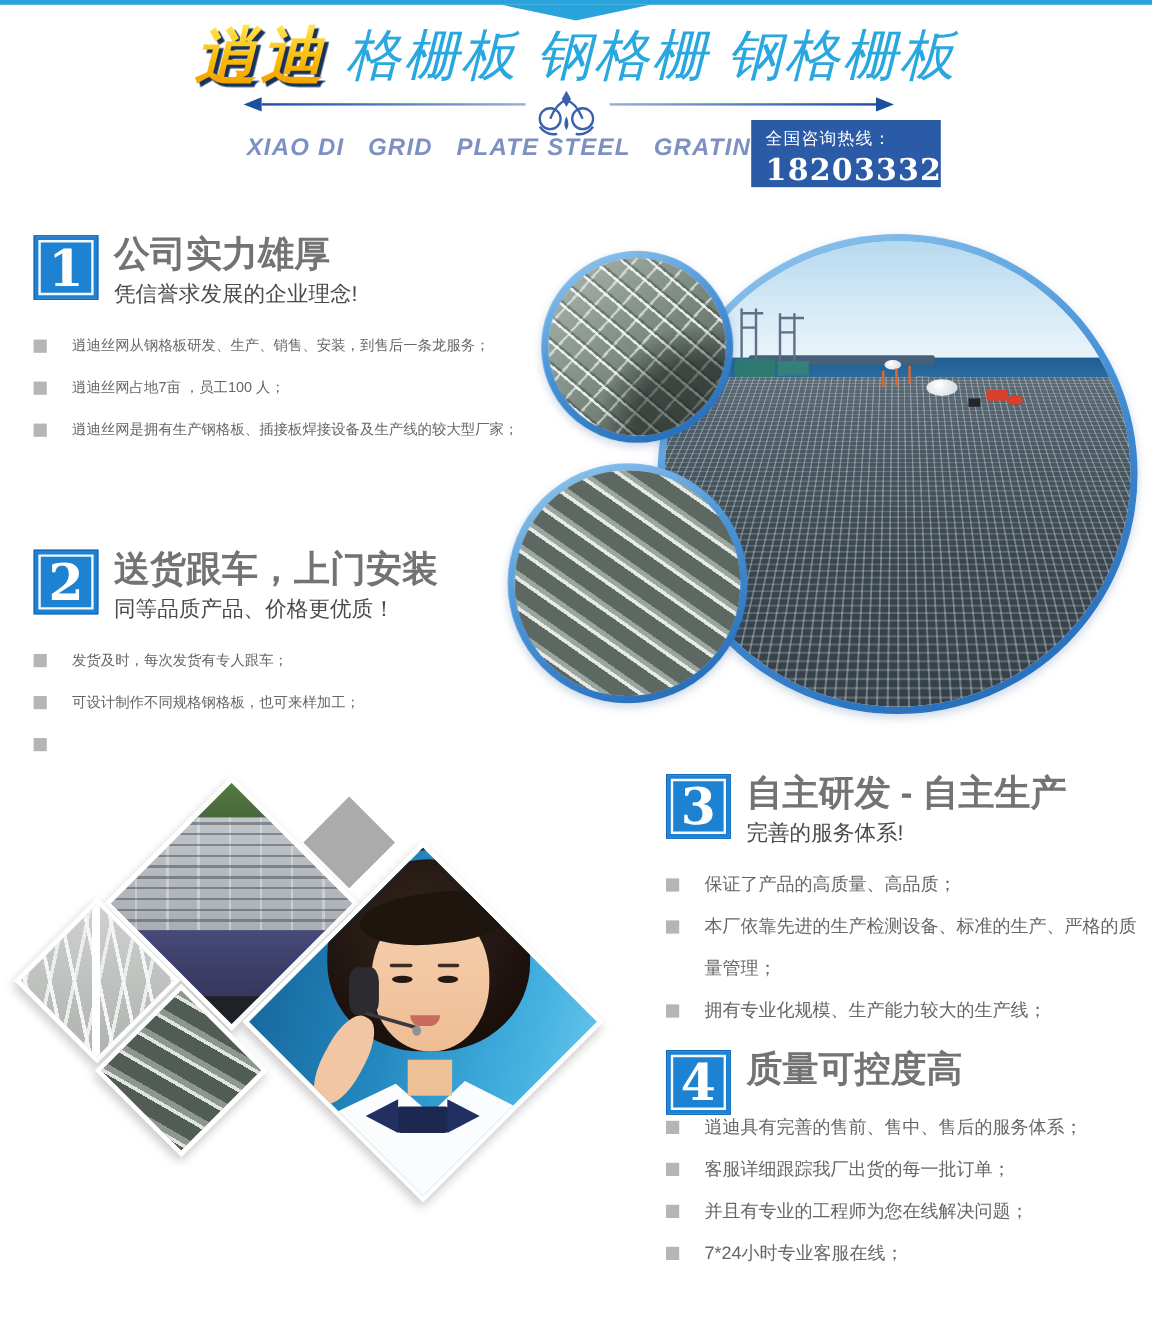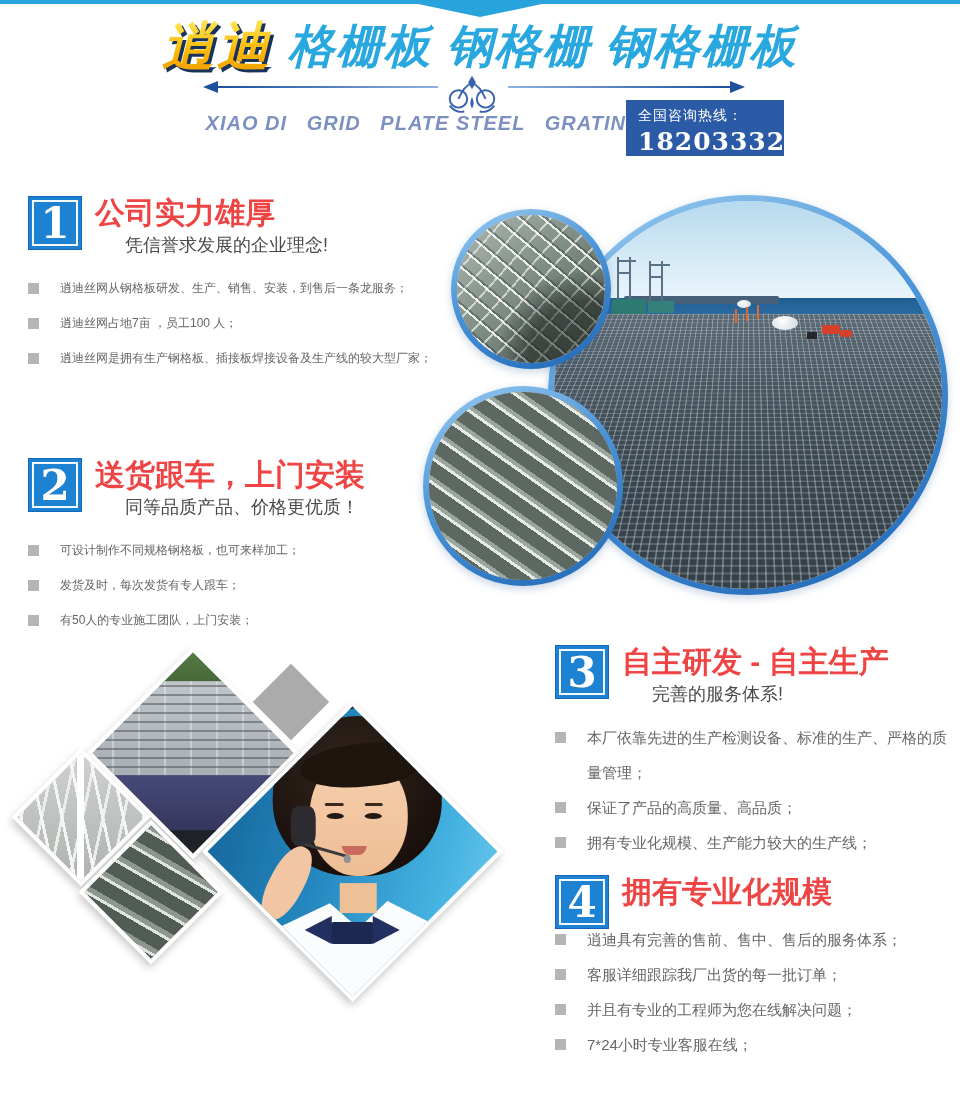--- a/index.html
+++ b/index.html
@@ -8,21 +8,21 @@
 
   
   .top-bar{position:absolute;left:0;top:0;width:960px;height:4px;background:#29a3dc;}
   .top-chevron{position:absolute;left:480px;top:4px;transform:translateX(-50%);width:0;height:0;
     border-left:62px solid transparent;border-right:62px solid transparent;border-top:13px solid #29a3dc;}
   .brand-row{position:absolute;left:0;top:12px;width:960px;text-align:center;white-space:nowrap;}
   .brand{display:inline-block;font-size:52px;font-weight:bold;font-style:italic;letter-spacing:3px;
     background:linear-gradient(180deg,#ffe14c 15%,#f9b400 60%,#f09a00 95%);
     -webkit-background-clip:text;background-clip:text;color:transparent;
     filter:drop-shadow(3px 3px 0 #17335c);vertical-align:middle;}
-  .main-title{display:inline-block;font-size:46px;font-weight:bold;font-style:italic;color:#29a7df;
+  .main-title{display:inline-block;font-size:46px;font-weight:normal;font-style:italic;color:#29a7df;
     margin-left:16px;letter-spacing:2px;vertical-align:middle;}
   .arrow{position:absolute;top:86px;height:2px;}
   .arrow-left{left:218px;width:220px;background:linear-gradient(90deg,#1c4f9c,#8db2dd);}
   .arrow-left::before{content:"";position:absolute;left:-15px;top:-5px;width:0;height:0;
     border-right:15px solid #1c4f9c;border-top:6px solid transparent;border-bottom:6px solid transparent;}
   .arrow-right{left:508px;width:222px;background:linear-gradient(270deg,#1c4f9c,#8db2dd);}
   .arrow-right::after{content:"";position:absolute;right:-15px;top:-5px;width:0;height:0;
     border-left:15px solid #1c4f9c;border-top:6px solid transparent;border-bottom:6px solid transparent;}
   .ornament{position:absolute;left:443px;top:73px;width:58px;height:46px;}
   .subtitle-en{position:absolute;left:424px;top:112px;transform:translateX(-50%);
@@ -32,22 +32,22 @@
   .hotline-label{font-size:14px;letter-spacing:1px;}
   .hotline-number{font-size:25px;font-weight:bold;letter-spacing:1px;margin-top:2px;
     font-family:"DejaVu Serif","Liberation Serif",serif;}
 
   
   .section{position:absolute;}
   .num-box{position:absolute;left:0;top:0;width:54px;height:54px;background:#1e82d2;
     border:1px solid #1565b8;box-shadow:inset 0 0 0 3px #1e82d2, inset 0 0 0 5px rgba(255,255,255,.95);
     color:#fff;font-family:"DejaVu Serif","Liberation Serif",serif;font-size:42px;font-weight:bold;
     text-align:center;line-height:54px;box-sizing:border-box;}
-  .sec-title{margin-left:67px;font-size:30px;font-weight:bold;color:#ef4444;line-height:32px;padding-top:1px;}
-  .sec-sub{margin-left:97px;font-size:18px;color:#4a4a4a;margin-top:4px;}
+  .sec-title{margin-left:67px;font-size:30px;font-weight:bold;color:#737373;line-height:32px;padding-top:1px;}
+  .sec-sub{margin-left:67px;font-size:18px;color:#4a4a4a;margin-top:4px;}
   .bullets{list-style:none;margin:14px 0 0 0;padding:0;color:#666;}
   .bullets li{position:relative;padding-left:32px;line-height:35px;}
   .marker{position:absolute;left:0;top:12px;width:11px;height:11px;background:#b5b5b5;}
   .col-left .bullets{font-size:12px;}
   .col-right .bullets{font-size:15px;}
   #sec1{left:28px;top:196px;width:412px;}
   #sec2{left:28px;top:458px;width:412px;}
   #sec3{left:555px;top:645px;width:396px;}
   #sec4{left:555px;top:875px;width:396px;}
 
@@ -202,40 +202,40 @@
       <li><span class="marker"></span><span>逍迪丝网占地7亩 ，员工100 人；</span></li>
       <li><span class="marker"></span><span>逍迪丝网是拥有生产钢格板、插接板焊接设备及生产线的较大型厂家；</span></li>
     </ul>
   </div>
 
   <div class="section col-left" id="sec2">
     <div class="num-box">2</div>
     <div class="sec-title">送货跟车，上门安装</div>
     <div class="sec-sub">同等品质产品、价格更优质！</div>
     <ul class="bullets">
+      <li><span class="marker"></span><span>发货及时，每次发货有专人跟车；</span></li>
       <li><span class="marker"></span><span>可设计制作不同规格钢格板，也可来样加工；</span></li>
-      <li><span class="marker"></span><span>发货及时，每次发货有专人跟车；</span></li>
-      <li><span class="marker"></span><span>有50人的专业施工团队，上门安装；</span></li>
+      <li><span class="marker"></span></li>
     </ul>
   </div>
 
   <div class="section col-right" id="sec3">
     <div class="num-box">3</div>
     <div class="sec-title">自主研发 - 自主生产</div>
     <div class="sec-sub">完善的服务体系!</div>
     <ul class="bullets">
+      <li><span class="marker"></span><span>保证了产品的高质量、高品质；</span></li>
       <li><span class="marker"></span><span>本厂依靠先进的生产检测设备、标准的生产、严格的质量管理；</span></li>
-      <li><span class="marker"></span><span>保证了产品的高质量、高品质；</span></li>
       <li><span class="marker"></span><span>拥有专业化规模、生产能力较大的生产线；</span></li>
     </ul>
   </div>
 
   <div class="section col-right" id="sec4">
     <div class="num-box">4</div>
-    <div class="sec-title">拥有专业化规模</div>
+    <div class="sec-title">质量可控度高</div>
     <ul class="bullets">
       <li><span class="marker"></span><span>逍迪具有完善的售前、售中、售后的服务体系；</span></li>
       <li><span class="marker"></span><span>客服详细跟踪我厂出货的每一批订单；</span></li>
       <li><span class="marker"></span><span>并且有专业的工程师为您在线解决问题；</span></li>
       <li><span class="marker"></span><span>7*24小时专业客服在线；</span></li>
     </ul>
   </div>
 
   <div class="circle" id="circle-main">
     <div class="circle-inner">

